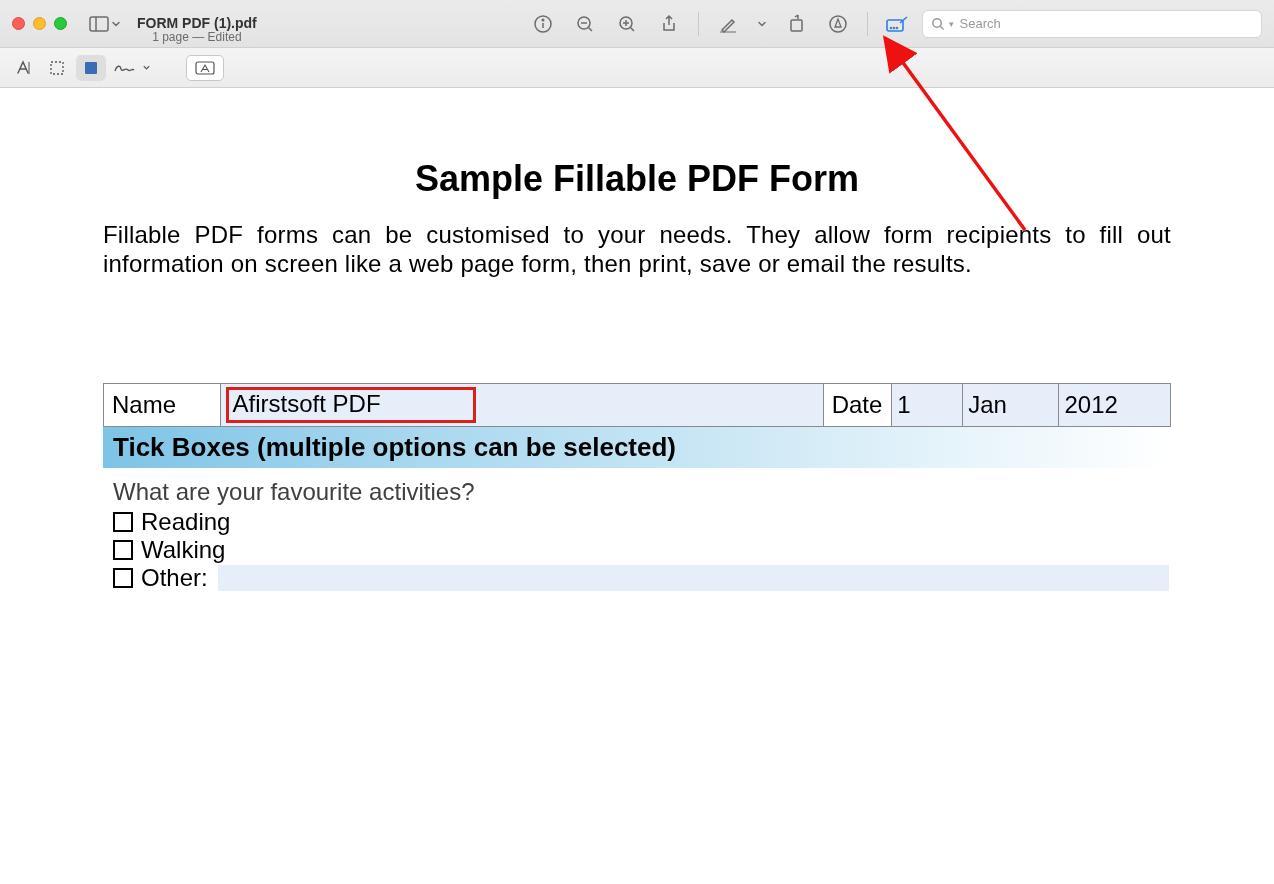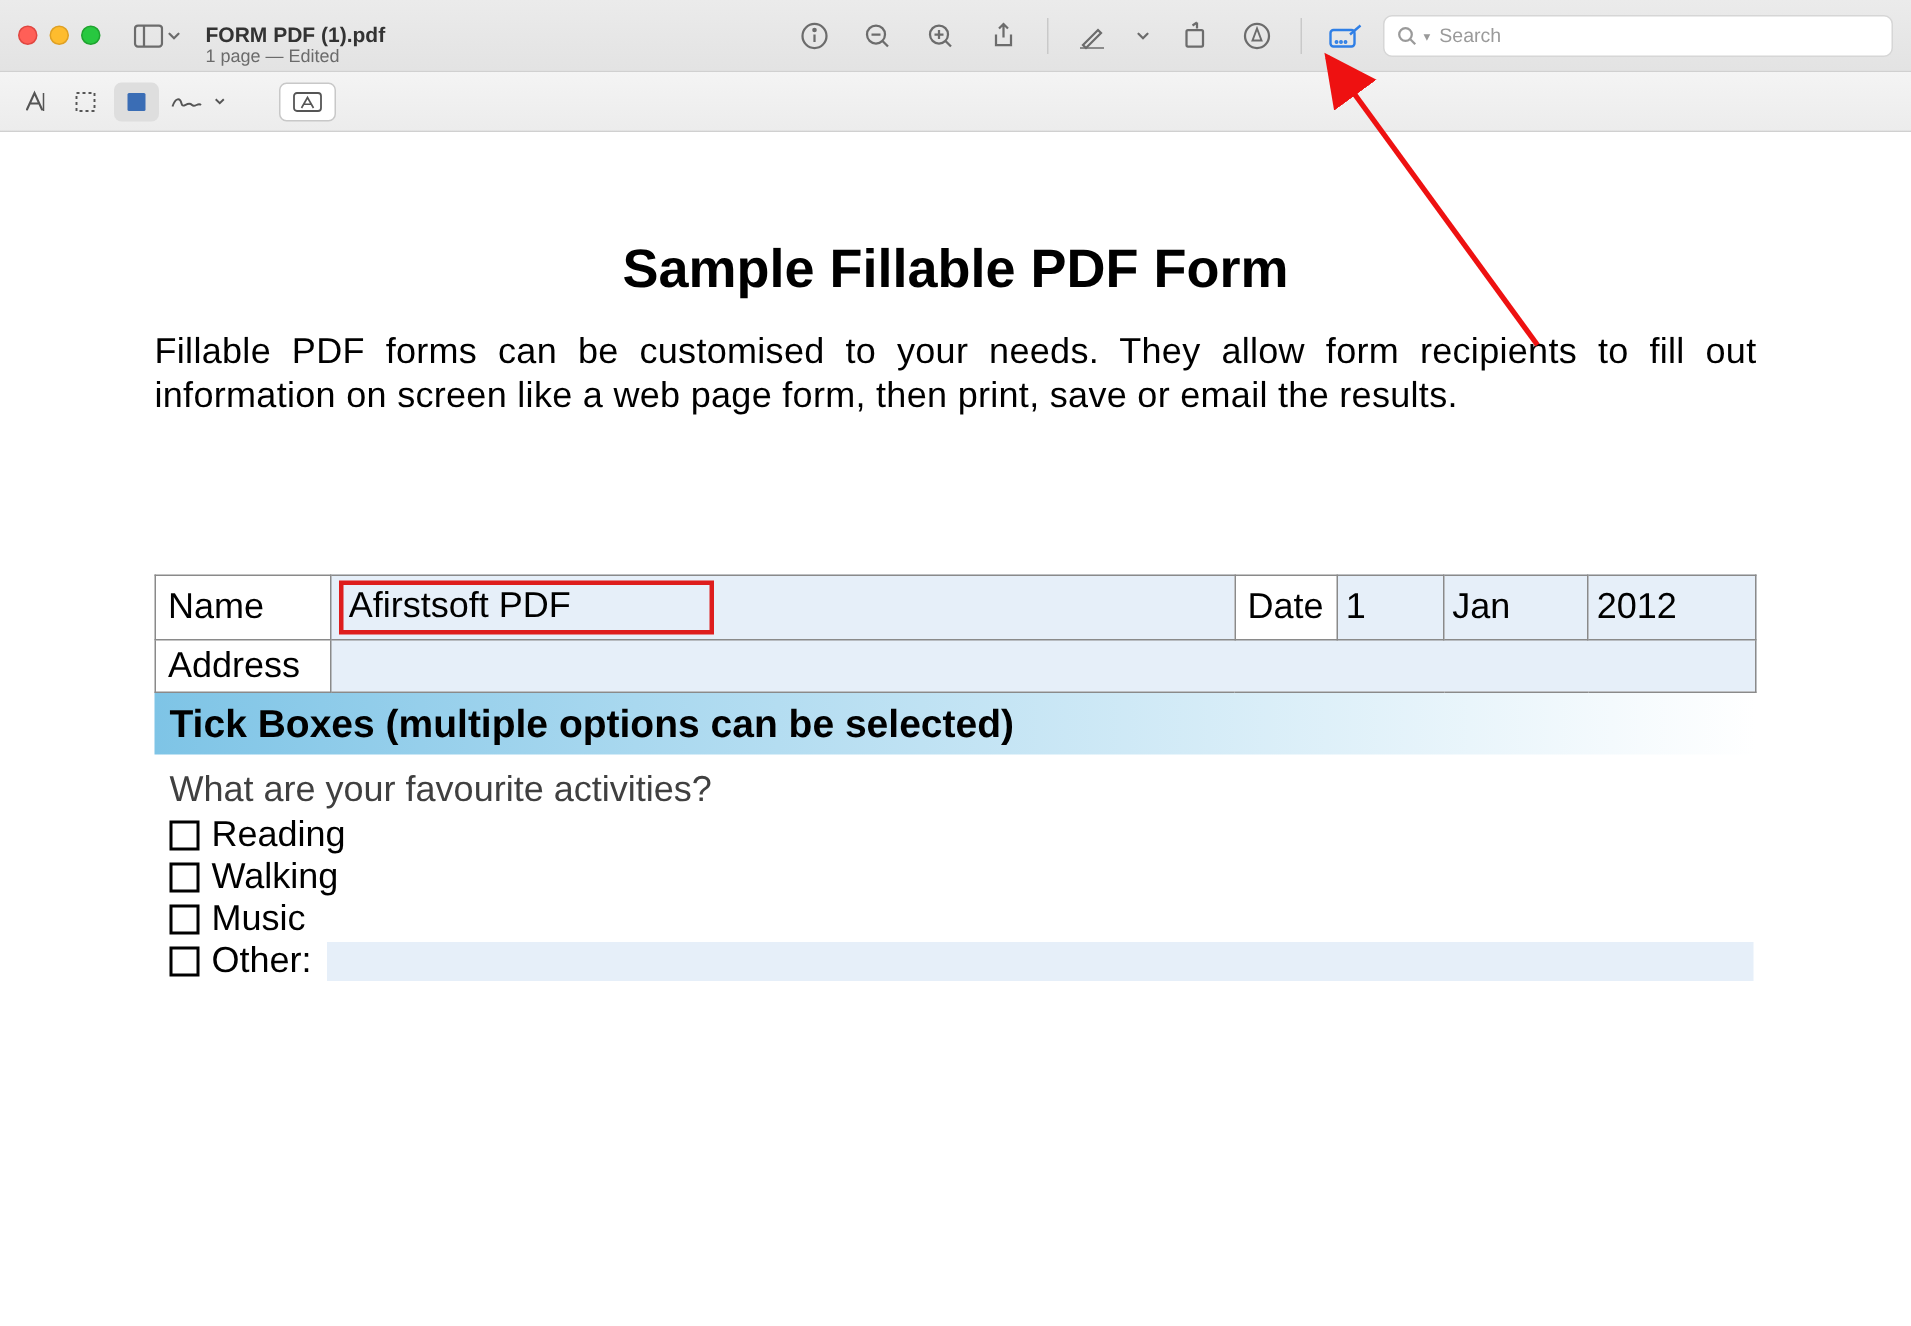--- a/index.html
+++ b/index.html
@@ -25,21 +25,21 @@
 .tl.red { background: #ff5f57; border: 0.5px solid #e04640; }
 .tl.yellow { background: #febc2e; border: 0.5px solid #dfa023; }
 .tl.green { background: #28c840; border: 0.5px solid #1fa32f; }
 .sidebar-toggle {
   display: flex; align-items: center; gap: 2px; color: #6c6c6c; cursor: pointer;
   margin-right: 8px;
 }
 .sidebar-toggle svg, .tb-icon svg { display: block; }
 .title-block { display: flex; flex-direction: column; line-height: 1.15; margin-top: 12px; }
 .title-block .fname { font-size: 14px; font-weight: 600; color: #333; }
-.title-block .sub { font-size: 12px; color: #6b6b6b; }
+.title-block .sub { font-size: 12px; color: #6b6b6b; text-align: center; }
 .tb-spacer { flex: 1; }
 .tb-icon {
   width: 34px; height: 32px; display: flex; align-items: center; justify-content: center;
   color: #6c6c6c; border-radius: 5px; cursor: pointer;
 }
 .tb-icon.active { color: #2f7fe6; }
 .tb-divider { width: 1px; height: 24px; background: #c9c9c9; margin: 0 4px; }
 .search-field {
   display: flex; align-items: center; width: 340px; height: 28px;
   background: #fff; border: 1px solid #d6d6d6; border-radius: 6px; padding: 0 8px;
@@ -271,45 +271,37 @@
     <tbody>
         <tr>
       <td style="width:115px">Name</td>
       <td class="inputcell" style="width:595px">
         <span class="red-box">Afirstsoft PDF</span>
       </td>
       <td style="width:65px">Date</td>
       <td class="inputcell" style="width:70px">1</td>
       <td class="inputcell" style="width:95px;text-align:left">Jan</td>
       <td class="inputcell" style="width:110px;text-align:left">2012</td>
-    </tr>
-    <tr>
-      <td>Address</td>
-      <td class="inputcell" colspan="5"></td>
     </tr>
   </tbody>
     </table>
 
   <div class="tick-section">
     <div class="section-head">Tick Boxes (multiple options can be selected)</div>
     <div class="question">What are your favourite activities?</div>
     <div class="checkline">
       <span class="checkbox"></span>
       <span>Reading</span>
     </div>
     <div class="checkline">
       <span class="checkbox"></span>
       <span>Walking</span>
     </div>
     <div class="checkline">
       <span class="checkbox"></span>
-      <span>Music</span>
-    </div>
-    <div class="checkline">
-      <span class="checkbox"></span>
       <span>Other:</span>
       <span class="other-field"></span>
     </div>
   </div>
 </div>
 
 <svg class="annotation-arrow" width="180" height="230" viewBox="0 0 180 230">
   <defs>
     <marker id="arrh" markerWidth="12" markerHeight="12" refX="9" refY="5" orient="auto">
       <path d="M0,0 L10,5 L0,10 Z" fill="#e11"></path>

